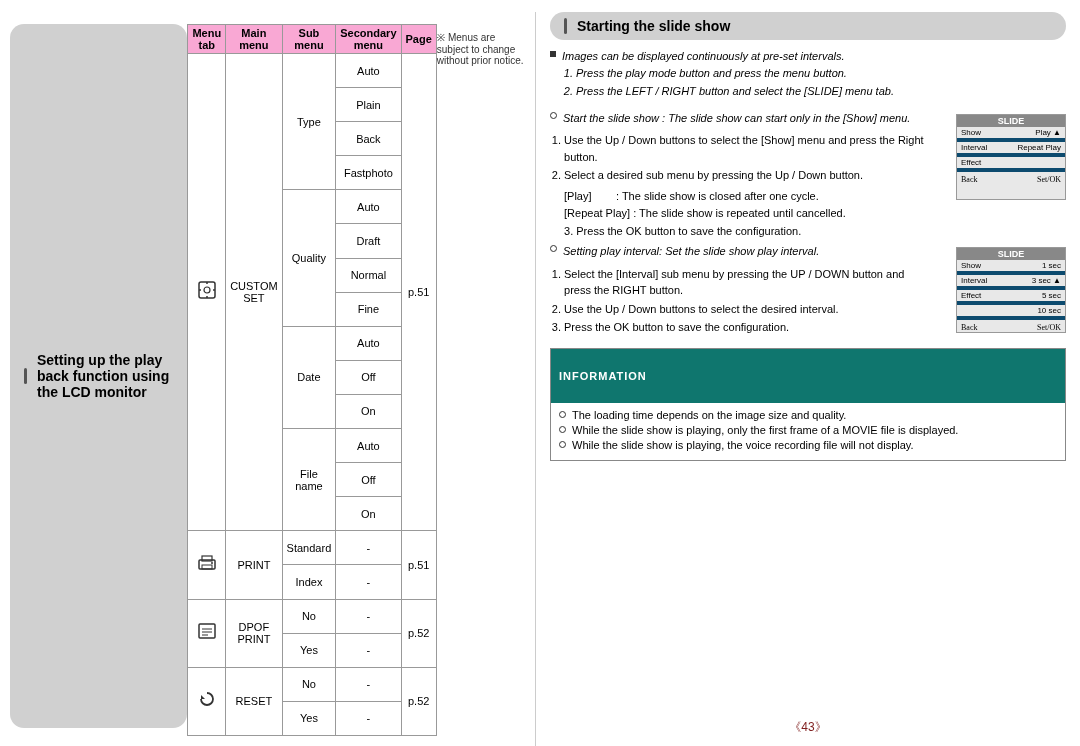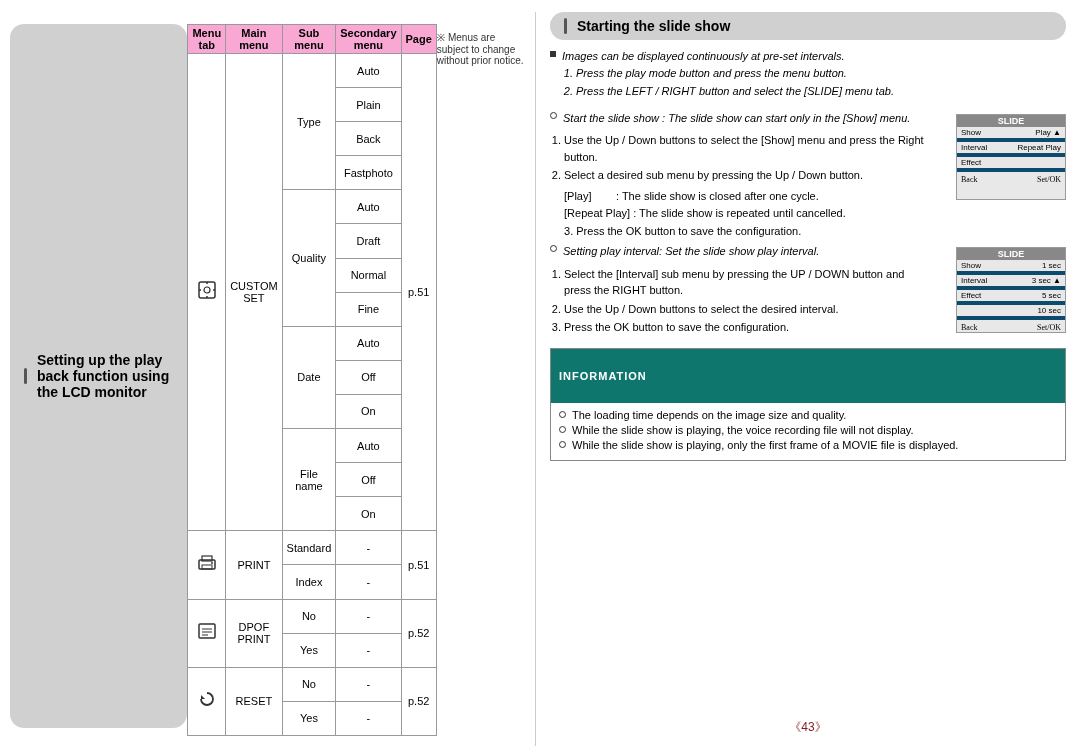--- a/index.html
+++ b/index.html
@@ -426,24 +426,24 @@
 
     <div class="information-box">
       <div class="information-header">INFORMATION</div>
       <div class="information-content">
         <div class="info-bullet">
           <div class="bullet-dot"></div>
           <span>The loading time depends on the image size and quality.</span>
         </div>
         <div class="info-bullet">
           <div class="bullet-dot"></div>
-          <span>While the slide show is playing, the voice recording file will not display.</span>
+          <span>While the slide show is playing, only the first frame of a MOVIE file is displayed.</span>
         </div>
         <div class="info-bullet">
           <div class="bullet-dot"></div>
-          <span>While the slide show is playing, only the first frame of a MOVIE file is displayed.</span>
+          <span>While the slide show is playing, the voice recording file will not display.</span>
         </div>
       </div>
     </div>
   </div>
 
   <div class="page-num">《43》</div>
 </div>
 
 </body></html>

